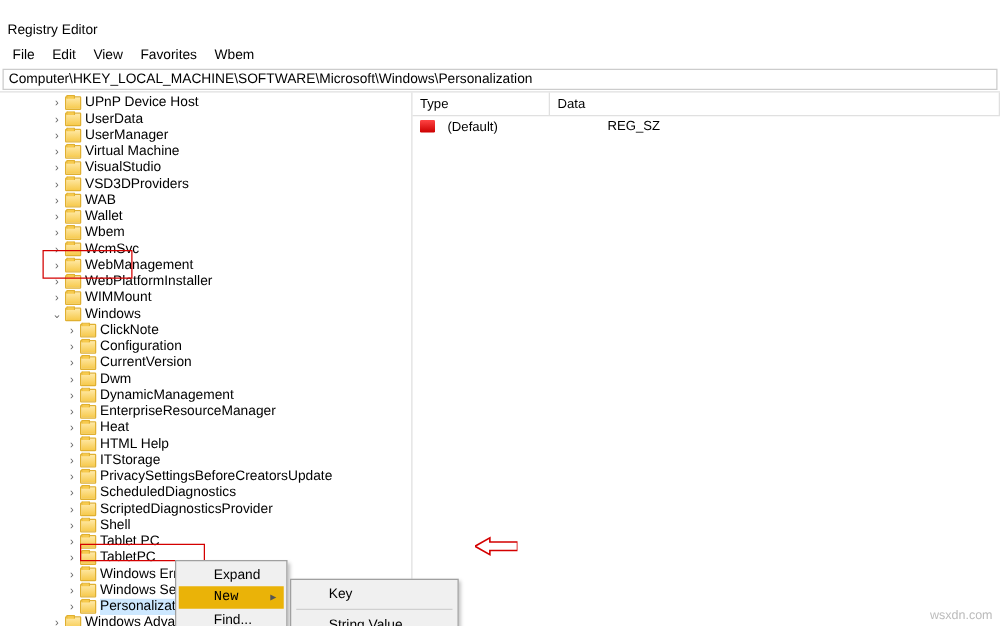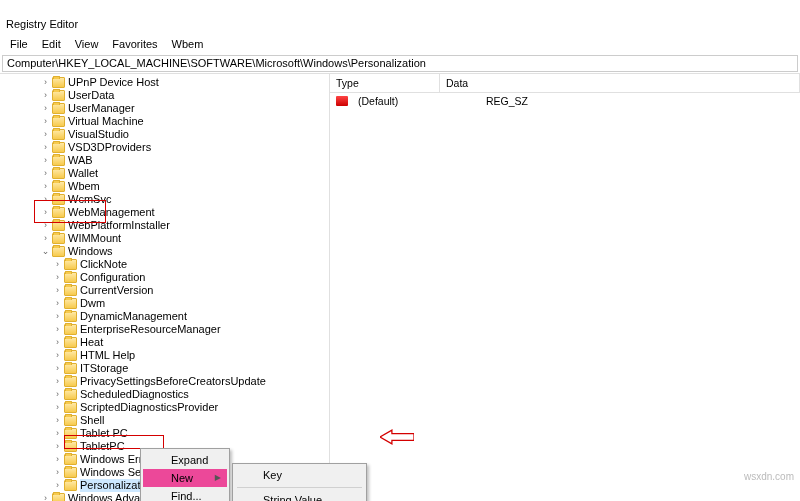--- a/index.html
+++ b/index.html
@@ -17,26 +17,26 @@
 .list-row { display: flex; padding: 1px 0; }
 .list-row span { padding: 1px 6px; font-size: 10.5px; }
 .ab-icon { display:inline-block; width:12px; height:10px; background:linear-gradient(#f44,#c00); border-radius:1px; margin-right:4px; position:relative; top:1px;}
 .node { white-space: nowrap; height: 13px; line-height: 13px; display: flex; align-items: center; font-size: 10.5px; }
 .exp { width: 11px; text-align: center; color: #666; font-size: 9px; cursor: default; display:inline-block;}
 .folder { width: 13px; height: 11px; background: linear-gradient(#ffe9a6,#f7ca4d); border:1px solid #e0b030; border-radius:1px; margin: 0 3px 0 1px; display:inline-block; position:relative;}
 .folder::before{content:"";position:absolute;top:-2px;left:0;width:5px;height:2px;background:#f7ca4d;border:1px solid #e0b030;border-bottom:none;border-radius:1px 1px 0 0;}
 .redbox { position:absolute; border:1.5px solid #d40000; pointer-events:none; }
 .ctx { position:absolute; background:#f0f0f0; border:1px solid #a0a0a0; box-shadow:2px 2px 3px rgba(0,0,0,.25); padding:2px; }
 .ctx-item { padding: 3px 28px 3px 28px; font-size: 11px; white-space:nowrap; position:relative; cursor:default;}
-.ctx-item:hover, .ctx-item.hl { background:#ec4899; }
+.ctx-item:hover, .ctx-item.hl { background:#eab308;font-family:Liberation Mono, monospace; }
 .ctx-sep { height:1px; background:#d0d0d0; margin:3px 2px; }
 .ctx-arrow::after { content:"▶"; font-size:8px; position:absolute; right:6px; top:4px; color:#555;}
 .red-arrow { position:absolute; left:380px; top:428px; width:34px; height:18px; }
 .red-arrow svg { width:100%; height:100%; }
-.watermark { position:absolute; right:6px; bottom:19px; font-size:10px; color:#bbb; }
+.watermark { position:absolute; right:6px; bottom:3px; font-size:10px; color:#bbb; }
 </style>
 </head>
 <body>
 
 <div class="titlebar">Registry Editor</div>
 <div class="menubar" id="menubar">
     <span>File</span>
     <span>Edit</span>
     <span>View</span>
     <span>Favorites</span>

